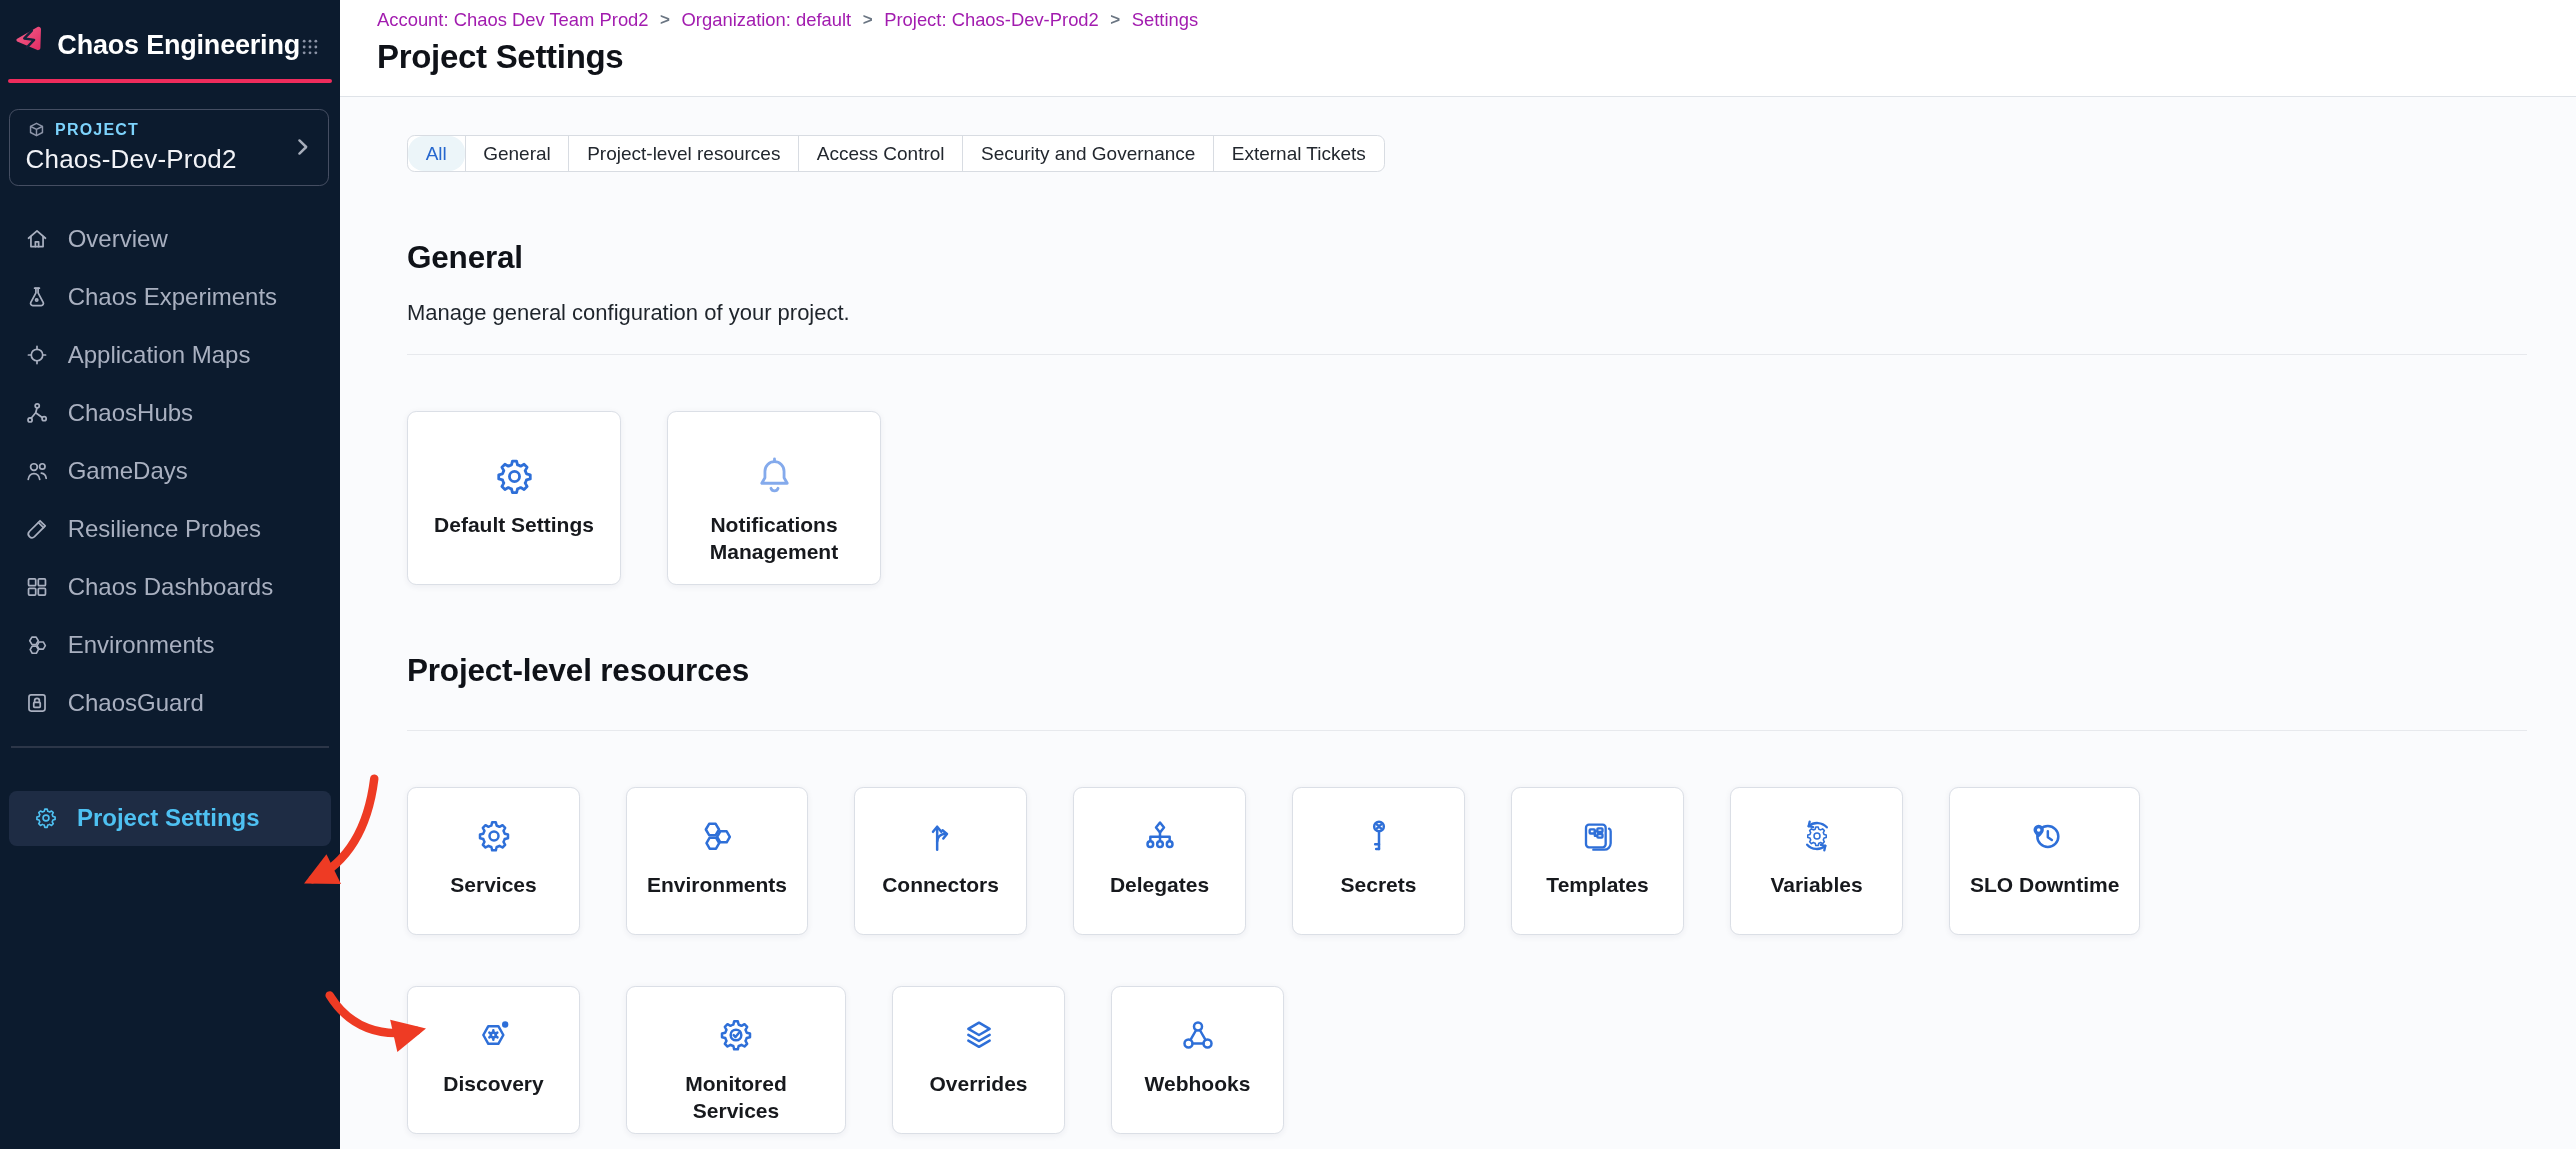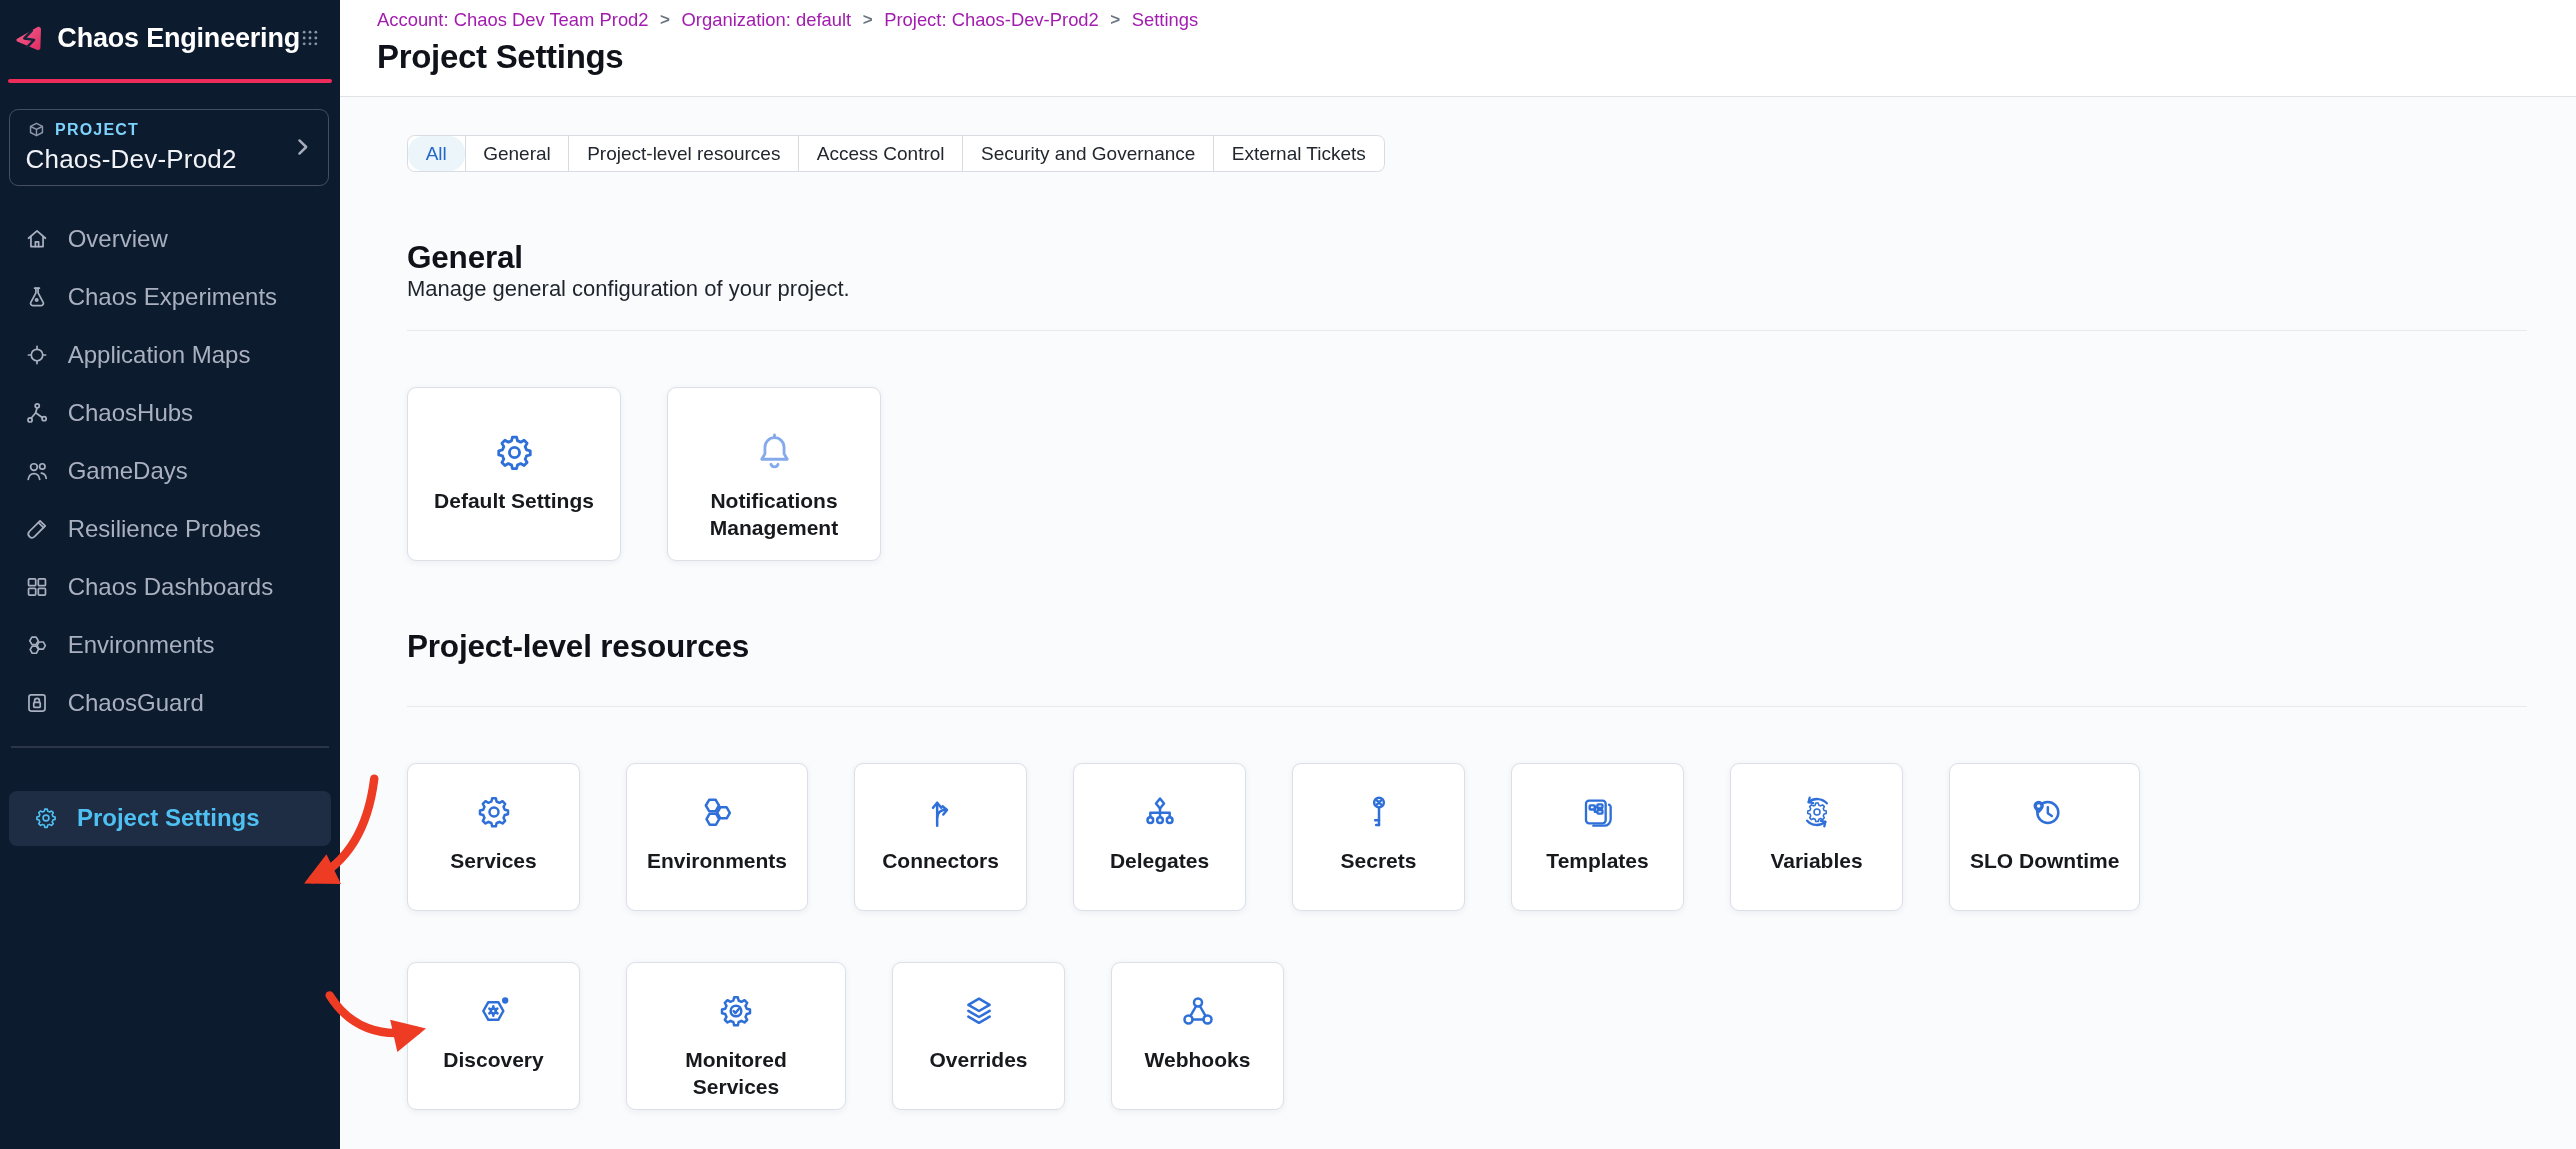--- a/index.html
+++ b/index.html
@@ -1,21 +1,21 @@
 <!DOCTYPE html>
 <html style="font-size:12.3px"><head>
 <meta charset="utf-8">
 <style>
   * { margin:0; padding:0; box-sizing:border-box; }
   html,body { background:#fafbfd; font-family:"Liberation Sans", sans-serif; }
   .app { position:relative; width:2576px; height:1150px; overflow:hidden; background:#fafbfd; }
 
   
   .sidebar { position:absolute; left:0; top:0; width:340px; height:1150px; background:#0c1b2e; }
-  .brand-row { display:flex; align-items:center; padding:15.4px 20px 0 12.3px; }
+  .brand-row { display:flex; align-items:flex-end; padding:15.4px 20px 0 12.3px; }
   .logo { width:48px; height:46px; display:block; }
   .logo svg { width:100%; height:100%; }
   .brand-title { margin-left:10.8px; font-size:27px; font-weight:700; color:#ffffff; letter-spacing:-0.2px; white-space:nowrap; }
   .grid-icon { margin-left:auto; width:28px; height:28px; color:#8b93a6; }
   .grid-icon svg { width:100%; height:100%; }
   .brand-underline { height:3.8px; background:#ee2c5c; margin:17.7px 7.7px 0 7.7px; border-radius:2.3px; }
 
   .project-box { margin:26px 10.8px 0 9.2px; height:77px; border:1.5px solid #454e62; border-radius:9.2px; padding:10px 15.4px; position:relative; cursor:pointer; }
   .proj-top { display:flex; align-items:center; gap:8.5px; }
   .proj-cube { width:21px; height:21px; color:#8d95a8; }
@@ -41,21 +41,21 @@
   .crumb-sep { color:#6b7683; font-size:17px; font-weight:700; }
   .page-title { margin-top:7px; font-size:33px; font-weight:700; color:#0f1218; letter-spacing:-0.3px; }
 
   .content { padding:38px 49px 0 67px; }
   .tabs { display:inline-flex; background:#ffffff; border:1.5px solid #d8dce2; border-radius:7.7px; overflow:hidden; }
   .tab { display:flex; align-items:center; height:35px; padding:0 17.7px; font-size:19px; color:#22272e; border-left:1.5px solid #d8dce2; cursor:pointer; white-space:nowrap; }
   .tab:first-child { border-left:none; }
   .tab.selected { background:#ecf5f9; color:#2667ce;border-radius:16px; }
 
   .section h2 { margin-top:67px; font-size:31.5px; font-weight:700; color:#0f1218; letter-spacing:-0.2px; }
-  .section .desc { font-size:22px; color:#1e242b; }
+  .section .desc { margin-top:24px; font-size:22px; color:#1e242b; }
   .section hr { border:none; border-top:1.5px solid #e7e9ed; margin-top:28.4px; }
   .section.nodesc hr { margin-top:41px; }
 
   .cards-row { display:flex; gap:46px; margin-top:56px; }
   .cards-row + .cards-row { margin-top:51px; }
   .card { background:#ffffff; border:1.5px solid #dbdfe6; border-radius:9.2px; box-shadow:0 1.5px 6.1px rgba(40,41,61,0.06); display:flex; flex-direction:column; align-items:center; text-align:center; cursor:pointer; }
   .card.large { width:214px; height:174px; padding:40px 15.4px 0; }
   .card.small { min-width:173px; height:148px; padding:24px 20px 0; }
   .card .icon { height:48px; display:flex; align-items:center; color:#2e6fd8; }
   .card.large .icon svg { width:45px; height:45px; }

